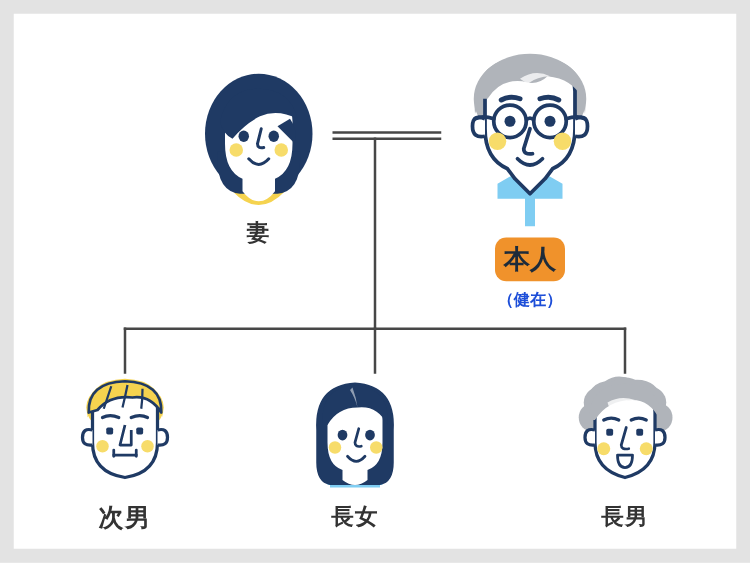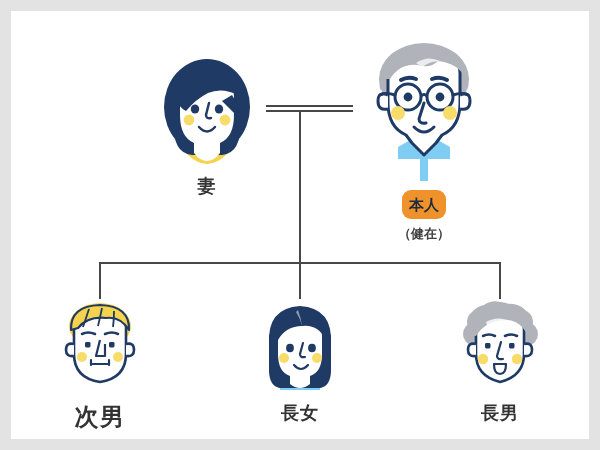--- a/index.html
+++ b/index.html
@@ -62,21 +62,21 @@
   .badge {
     display: inline-block;
     background: #f0922b;
     color: #1d2b3a;
     font-weight: bold;
     border-radius: 9px;
     line-height: 1;
     white-space: nowrap;
   }
   .sub-label {
-    color: #404040;
+    color: #1d4ed8;
     font-weight: bold;
     white-space: nowrap;
   }
   svg { display: block; }
 </style>
 </head>
 <body>
 
 <div id="frame">
   <div id="canvas">
@@ -156,21 +156,21 @@
           <circle cx="86" cy="68" r="4.4" fill="#1f3a64"></circle>
 
           <circle cx="44" cy="84" r="7" fill="#f7dc6a"></circle>
           <circle cx="96" cy="84" r="7" fill="#f7dc6a"></circle>
 
           <path d="M70 74 L65 90 Q65 95 72 94" stroke="#1f3a64" stroke-width="3" fill="none" stroke-linecap="round"></path>
 
           <path d="M60 98 Q70 108 80 98" stroke="#1f3a64" stroke-width="3" fill="none" stroke-linecap="round"></path>
         </svg>
       </div>
-      <div class="badge" style="font-size:15px; padding:7px 7px; margin-top:-2px;">本人</div>
+      <div class="badge" style="font-size:21px; padding:7px 7px; margin-top:-2px;">本人</div>
       <div class="sub-label" style="font-size:13px; margin-top:6px;">（健在）</div>
     </div>
 
     <div class="person" style="left:39px; top:285px; width:100px;">
       <div class="figure" style="width:100px; height:96px;">
         <svg viewBox="0 0 100 96" width="100" height="96">
 
           <path d="M20 38 Q18 8 50 7 Q82 8 80 38 Q78 24 66 18 Q52 14 38 20 Q26 26 20 38 Z" fill="#f5d34f"></path>
           <ellipse cx="50" cy="30" rx="31" ry="22" fill="#f5d34f"></ellipse>
 
@@ -194,24 +194,24 @@
           <path d="M50 44 L46 60 L55 60 L55 48" stroke="#1f3a64" stroke-width="2.2" fill="none" stroke-linejoin="round"></path>
 
           <circle cx="32" cy="61" r="5" fill="#f7dc6a"></circle>
           <circle cx="68" cy="61" r="5" fill="#f7dc6a"></circle>
 
           <path d="M41 68 L59 68" stroke="#1f3a64" stroke-width="2.2" fill="none" stroke-linecap="round"></path>
           <path d="M41 64 L41 69" stroke="#1f3a64" stroke-width="2.2" stroke-linecap="round"></path>
           <path d="M59 64 L59 69" stroke="#1f3a64" stroke-width="2.2" stroke-linecap="round"></path>
         </svg>
       </div>
-      <div class="label" style="font-size:24px; margin-top:9px;">次男</div>
-    </div>
-
-    <div class="person" style="left:239px; top:285px; width:100px;">
+      <div class="label" style="font-size:20px; margin-top:9px;">次男</div>
+    </div>
+
+    <div class="person" style="left:223px; top:285px; width:100px;">
       <div class="figure" style="width:100px; height:96px;">
         <svg viewBox="0 0 100 96" width="100" height="96">
 
           <path d="M31 80 Q50 96 69 80 L72 92 L28 92 Z" fill="#7fcdf2"></path>
           <rect x="30" y="82" width="40" height="12" fill="#7fcdf2"></rect>
 
           <path d="M19 48 Q17 12 50 10 Q83 12 81 48 L81 74 Q81 90 70 92
                    L30 92 Q19 90 19 74 Z" fill="#1f3a64"></path>
 
           <path d="M28 40 Q28 20 50 20 Q72 20 72 40 L72 58 Q72 76 60 80 L60 88

